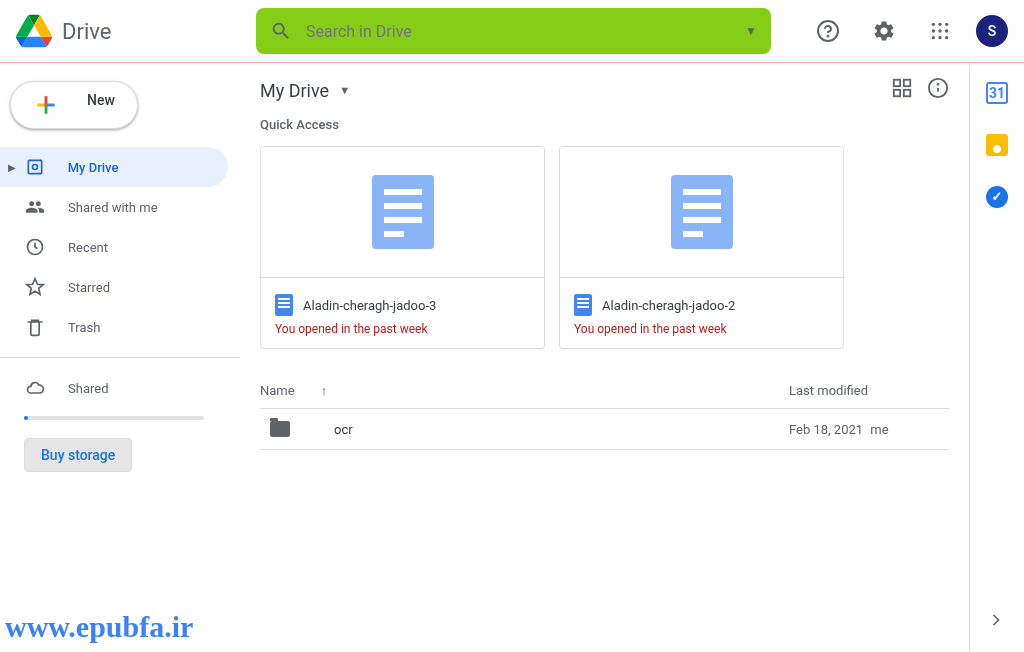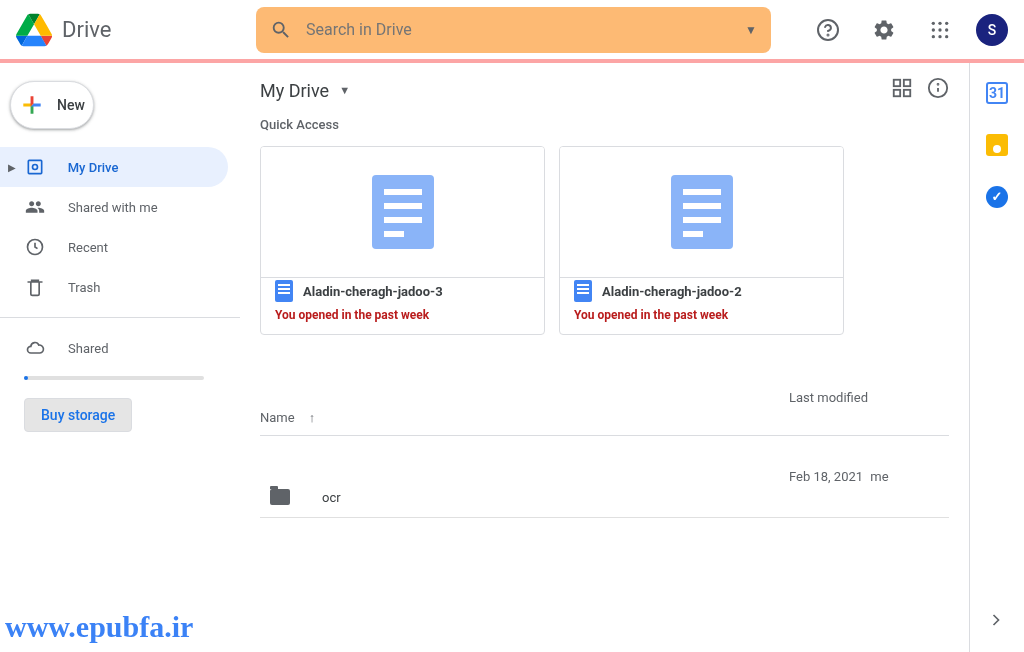--- a/index.html
+++ b/index.html
@@ -1,31 +1,31 @@
 <!DOCTYPE html>
 <html><head>
 <meta charset="utf-8">
 <style>
 * { margin: 0; padding: 0; box-sizing: border-box; font-family: 'Google Sans', Roboto, Arial, sans-serif; }
 body { width: 1024px; height: 652px; background: #fff; overflow: hidden; position: relative; }
 
-.header { display: flex; align-items: center; height: 63px; padding: 0 16px; border-bottom: 4px solid #fca5a5; }
+.header { display: flex; align-items: center; height: 63px; padding: 0 16px; border-bottom: 1px solid #fca5a5; }
 .logo-area { display: flex; align-items: center; width: 240px; }
 .drive-logo { width: 36px; height: 36px; margin-right: 10px; }
 .drive-text { font-size: 22px; color: #5f6368; }
-.search-box { display: flex; align-items: center; background: #fdba74; border-radius: 8px; height: 46px; width: 515px; padding: 0 14px; }
+.search-box { display: flex; align-items: center; background: #84cc16; border-radius: 8px; height: 46px; width: 515px; padding: 0 14px; }
 .search-box input { border: none; background: transparent; font-size: 16px; flex: 1; outline: none; margin-left: 14px; color: #5f6368; }
 .search-dropdown { color: #5f6368; font-size: 12px; }
 .header-icons { margin-left: auto; display: flex; align-items: center; gap: 16px; }
 .header-icon { width: 40px; height: 40px; border-radius: 50%; display: flex; align-items: center; justify-content: center; cursor: pointer; color: #5f6368; }
 .avatar { width: 32px; height: 32px; border-radius: 50%; background: #1a237e; color: #fff; display: flex; align-items: center; justify-content: center; font-size: 14px; font-weight: 500; }
 
 .body-area { display: flex; height: calc(100% - 63px); }
 .sidebar { width: 240px; padding: 10px 0; border-right: none; }
-.new-btn { display: flex; align-items: center; background: #fff; border: 1px solid #dadce0; border-radius: 24px; padding: 10px 8px; margin: 8px 10px 18px 10px; box-shadow: 0 1px 2px rgba(60,64,67,0.3), 0 1px 3px 1px rgba(60,64,67,0.15); cursor: pointer; width: fit-content; }
+.new-btn { display: flex; background: #fff; border: 1px solid #dadce0; border-radius: 24px; padding: 10px 22px; margin: 8px 10px 18px 10px; box-shadow: 0 1px 2px rgba(60,64,67,0.3), 0 1px 3px 1px rgba(60,64,67,0.15); cursor: pointer; width: fit-content; gap: 16px; }
 .plus-icon { width: 26px; height: 26px; margin-right: 12px; }
 .new-btn span { font-size: 14px; color: #3c4043; font-weight: 500; }
 .nav-item { display: flex; align-items: center; height: 40px; padding: 0 12px 0 24px; border-radius: 0 20px 20px 0; cursor: pointer; color: #5f6368; font-size: 13px; margin-right: 12px; }
 .nav-item.active { background: #e8f0fe; color: #1967d2; font-weight: 500; }
 .nav-item .nav-icon { width: 22px; height: 22px; margin-right: 22px; display: flex; align-items: center; justify-content: center; }
 .nav-item.has-caret { padding-left: 8px; }
 .caret { font-size: 10px; margin-right: 8px; color: #5f6368; }
 .divider { border: none; border-top: 1px solid #dadce0; margin: 10px 0; }
 .storage-bar { height: 4px; background: #e0e0e0; border-radius: 2px; margin: 8px 24px 8px 24px; width: 180px; }
 .storage-fill { height: 100%; width: 2%; background: #1a73e8; border-radius: 2px; }
@@ -38,30 +38,30 @@
 .breadcrumb-caret { font-size: 11px; color: #5f6368; margin-left: 10px; }
 .view-icons { margin-left: auto; display: flex; gap: 14px; color: #5f6368; }
 
 .section-title { font-size: 13px; color: #5f6368; font-weight: 500; margin: 12px 0 14px 0; }
 .quick-cards { display: flex; gap: 14px; }
 .card { border: 1px solid #dadce0; border-radius: 4px; width: 285px; overflow: hidden; cursor: pointer; }
 .card-thumb { height: 130px; background: #fff; display: flex; align-items: center; justify-content: center; }
 .doc-thumb-icon { width: 62px; height: 74px; background: #8ab4f8; border-radius: 4px; position: relative; }
 .doc-thumb-icon::before { content: ''; position: absolute; top: 14px; left: 12px; width: 38px; height: 6px; background: #fff; box-shadow: 0 14px 0 #fff, 0 28px 0 #fff; }
 .doc-thumb-icon::after { content:''; position:absolute; top:56px; left:12px; width:20px; height:6px; background:#fff; }
-.card-footer { padding: 2px 14px 12px 14px; border-top: 1px solid #dadce0; font-weight: bold; }
+.card-footer { padding: 16px 14px 12px 14px; border-top: 1px solid #dadce0; }
 .card-title-row { display: flex; align-items: center; gap: 10px; }
 .docs-icon-sm { width: 18px; height: 22px; background: #4285f4; border-radius: 2px; position: relative; flex-shrink: 0; }
 .docs-icon-sm::before { content: ''; position: absolute; top: 4px; left: 3px; width: 12px; height: 2px; background: #fff; box-shadow: 0 4px 0 #fff, 0 8px 0 #fff; }
 .card-name { font-size: 13px; color: #3c4043; white-space: nowrap; overflow: hidden; text-overflow: ellipsis; }
 .card-sub { font-size: 12px; color: #b91c1c; margin-top: 6px; }
 
 .list { margin-top: 24px; }
 .list-header { display: flex; align-items: center; font-size: 13px; color: #5f6368; padding: 10px 0; border-bottom: 1px solid #dadce0; }
-.col-name { flex: 1; display: flex; align-items: center; gap: 14px; margin-top: 41px; }
+.col-name { flex: 1; display: flex; align-items: center; gap: 26px; }
 .sort-arrow { color: #5f6368; }
 .col-modified { width: 160px; }
 .list-row { display: flex; align-items: center; padding: 12px 0; border-bottom: 1px solid #e0e0e0; font-size: 13px; color: #3c4043; cursor: pointer; }
 .folder-icon { width: 20px; height: 16px; background: #5f6368; border-radius: 2px; margin: 0 18px 0 10px; position: relative; }
 .folder-icon::before { content:''; position:absolute; top:-3px; left:0; width:8px; height:3px; background:#5f6368; border-radius:1px 1px 0 0; }
 .col-mod-val { color: #5f6368; }
 .col-owner { color: #5f6368; margin-left: 4px; }
 
 .sidepanel { width: 54px; display: flex; flex-direction: column; align-items: center; padding-top: 18px; gap: 28px; }
 .sidepanel-icon { width: 24px; height: 24px; display: flex; align-items: center; justify-content: center; cursor: pointer; }
@@ -158,20 +158,28 @@
       <span>Shared with me</span>
     </div>
     <div class="nav-item">
       <span class="nav-icon">
         <svg width="20" height="20" viewBox="0 0 24 24" fill="none" stroke="#5f6368" stroke-width="2">
             <circle cx="12" cy="12" r="9"></circle>
             <path d="M12 7v5l3 2"></path>
           </svg>
       </span>
       <span>Recent</span>
+    </div>
+    <div class="nav-item">
+      <span class="nav-icon">
+        <svg width="20" height="20" viewBox="0 0 24 24" fill="none" stroke="#5f6368" stroke-width="2">
+            <path d="M12 2l3 7h7l-5.5 4.5L18 21l-6-4-6 4 1.5-7.5L2 9h7z"></path>
+          </svg>
+      </span>
+      <span>Starred</span>
     </div>
     <div class="nav-item">
       <span class="nav-icon">
         <svg width="20" height="20" viewBox="0 0 24 24" fill="none" stroke="#5f6368" stroke-width="2">
             <path d="M3 6h18M8 6V4h8v2m-9 0v14a2 2 0 002 2h6a2 2 0 002-2V6"></path>
           </svg>
       </span>
       <span>Trash</span>
     </div>
 

